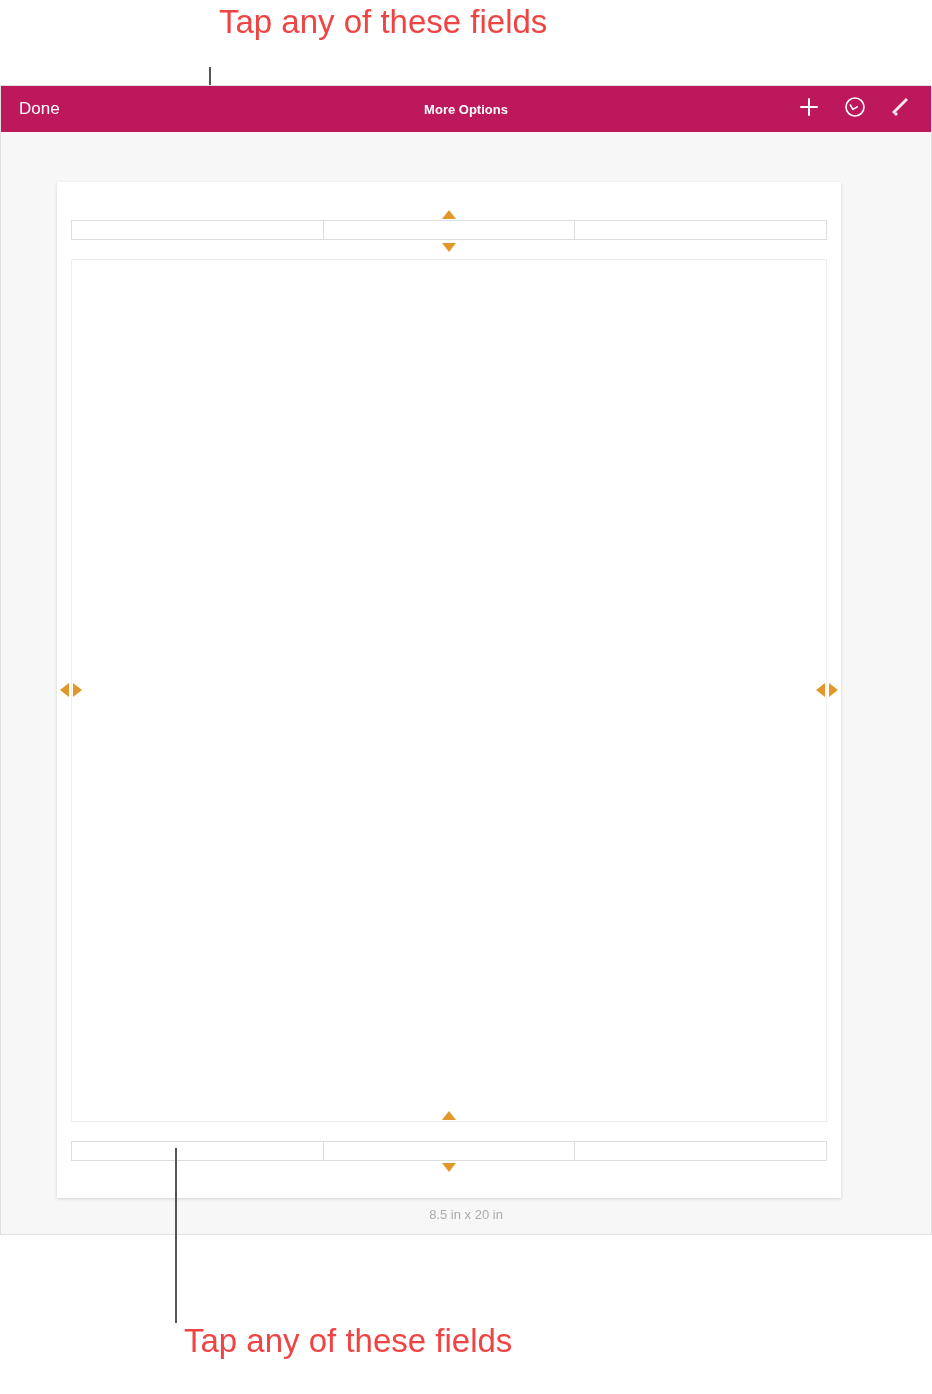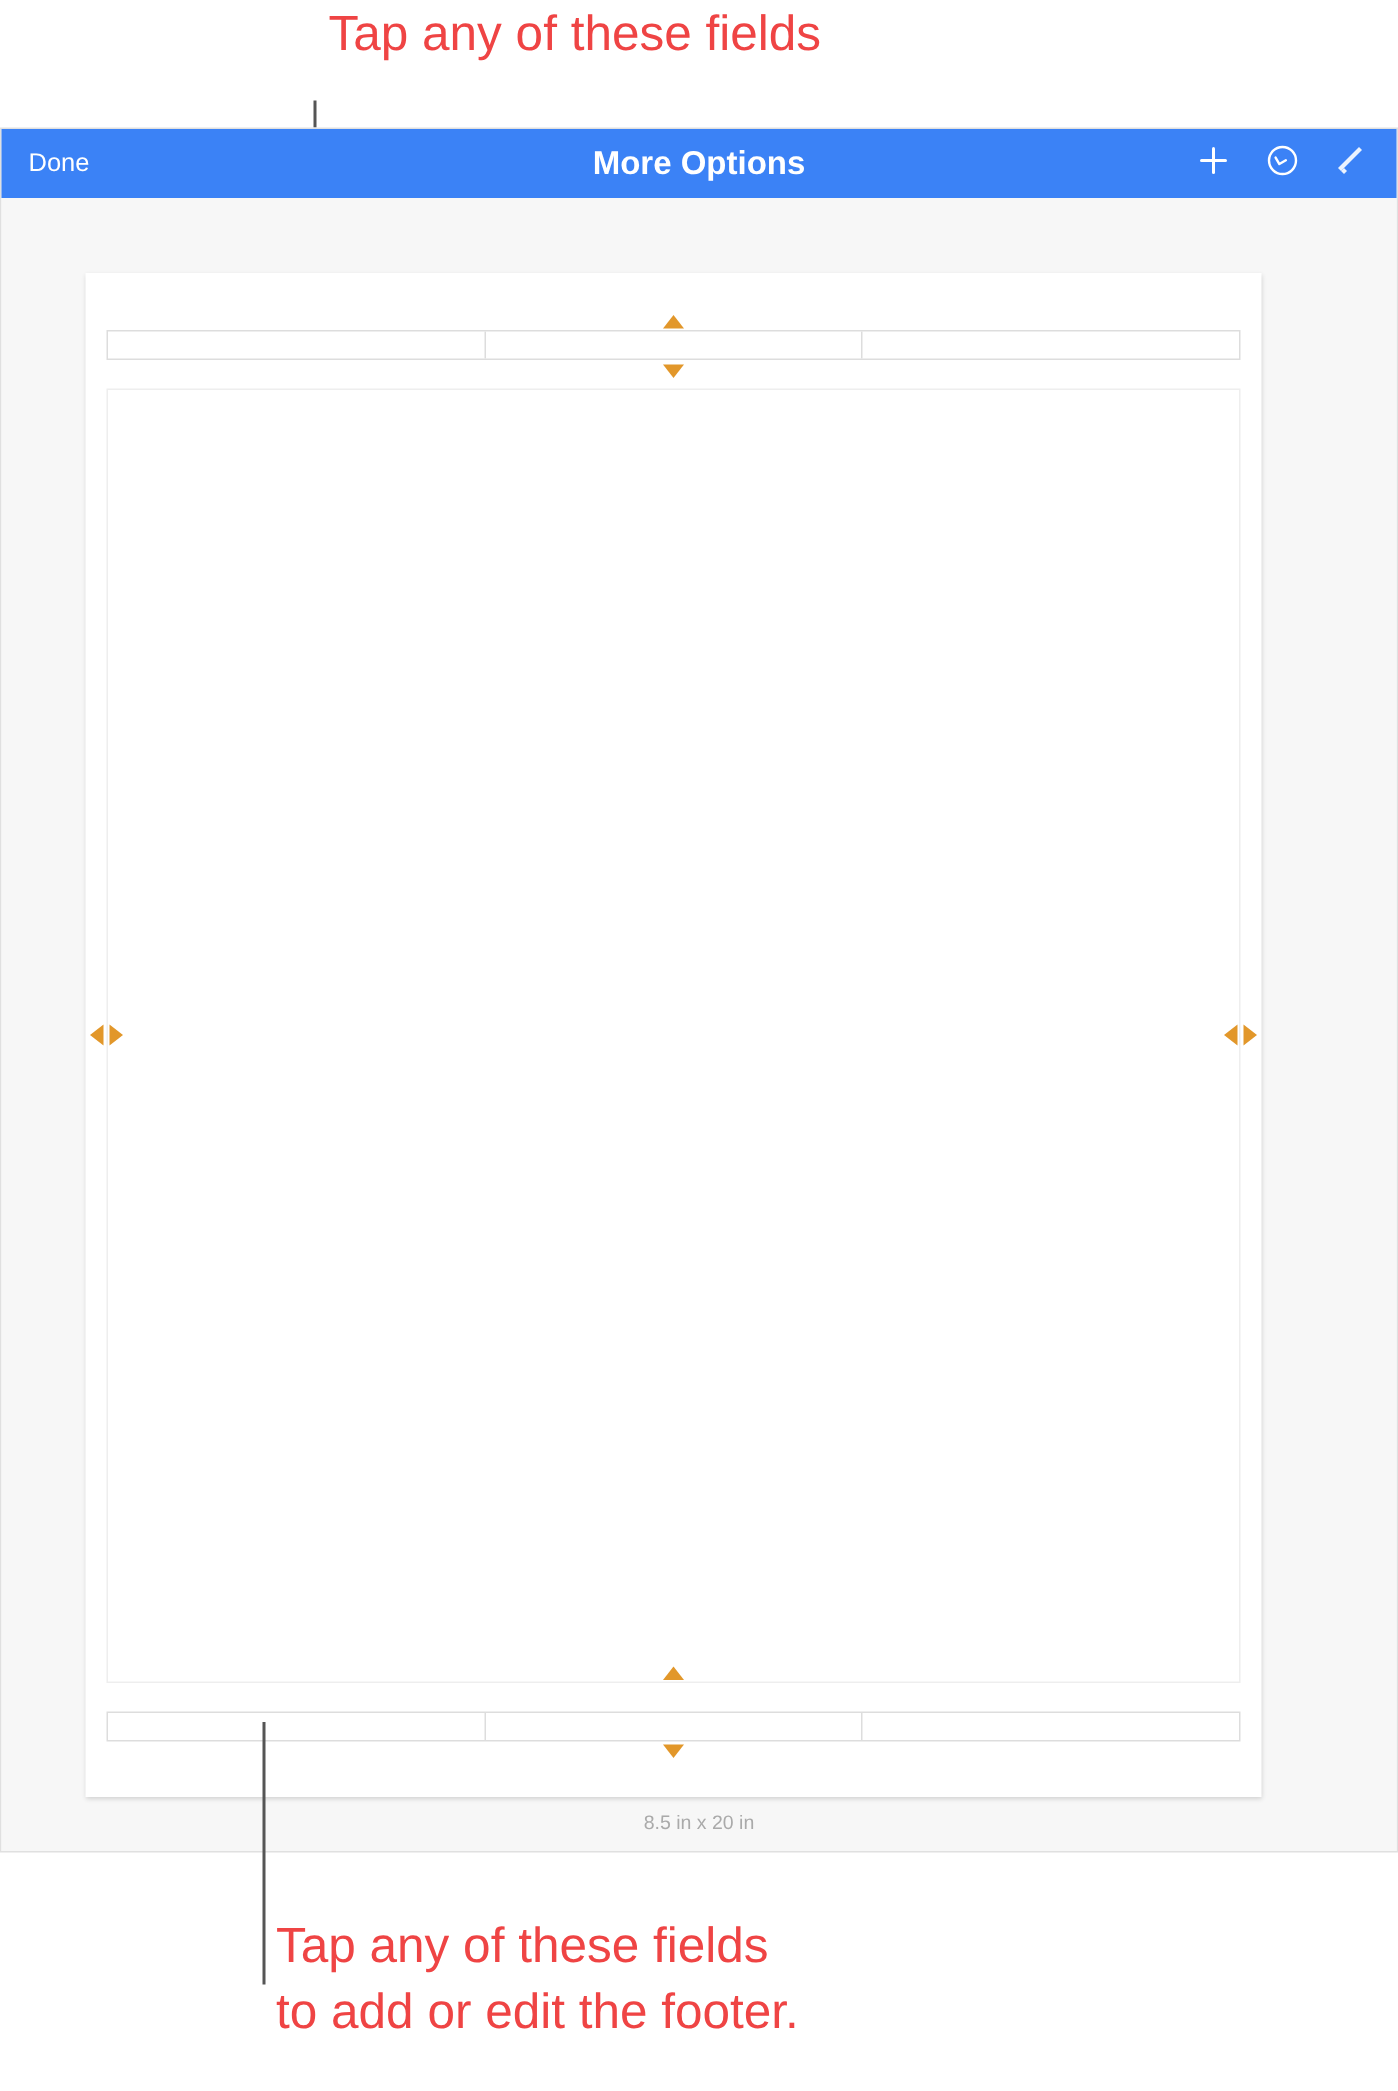--- a/index.html
+++ b/index.html
@@ -60,41 +60,41 @@
       width: 932px;
       height: 1150px;
       border: 1px solid #e0e0e0;
       background: #ffffff;
       display: flex;
       flex-direction: column;
     }
     
     .toolbar {
       height: 46px;
-      background: #3b82f6;
+      background: #be185d;
       display: flex;
       align-items: center;
       position: relative;
       flex-shrink: 0;
     }
     
     .toolbar-left {
       position: absolute;
       left: 18px;
       color: #fff;
       font-size: 17px;
       font-weight: 400;
     }
     
     .toolbar-title {
       position: absolute;
       left: 50%;
       transform: translateX(-50%);
       color: #fff;
-      font-size: 22px;
+      font-size: 13px;
       font-weight: 600;
     }
     
     .toolbar-right {
       position: absolute;
       right: 18px;
       display: flex;
       align-items: center;
       gap: 22px;
     }
@@ -330,14 +330,13 @@
     </div>
 
     <div class="page-size-label">8.5 in x 20 in</div>
   </div>
 
 </div>
 
 <div class="callout-line-bottom"></div>
 <div class="annotation annotation-bottom">
   <span>Tap any of these fields</span><br>
-  <span>to add or edit the footer.</span>
 </div>
 
 </body></html>

